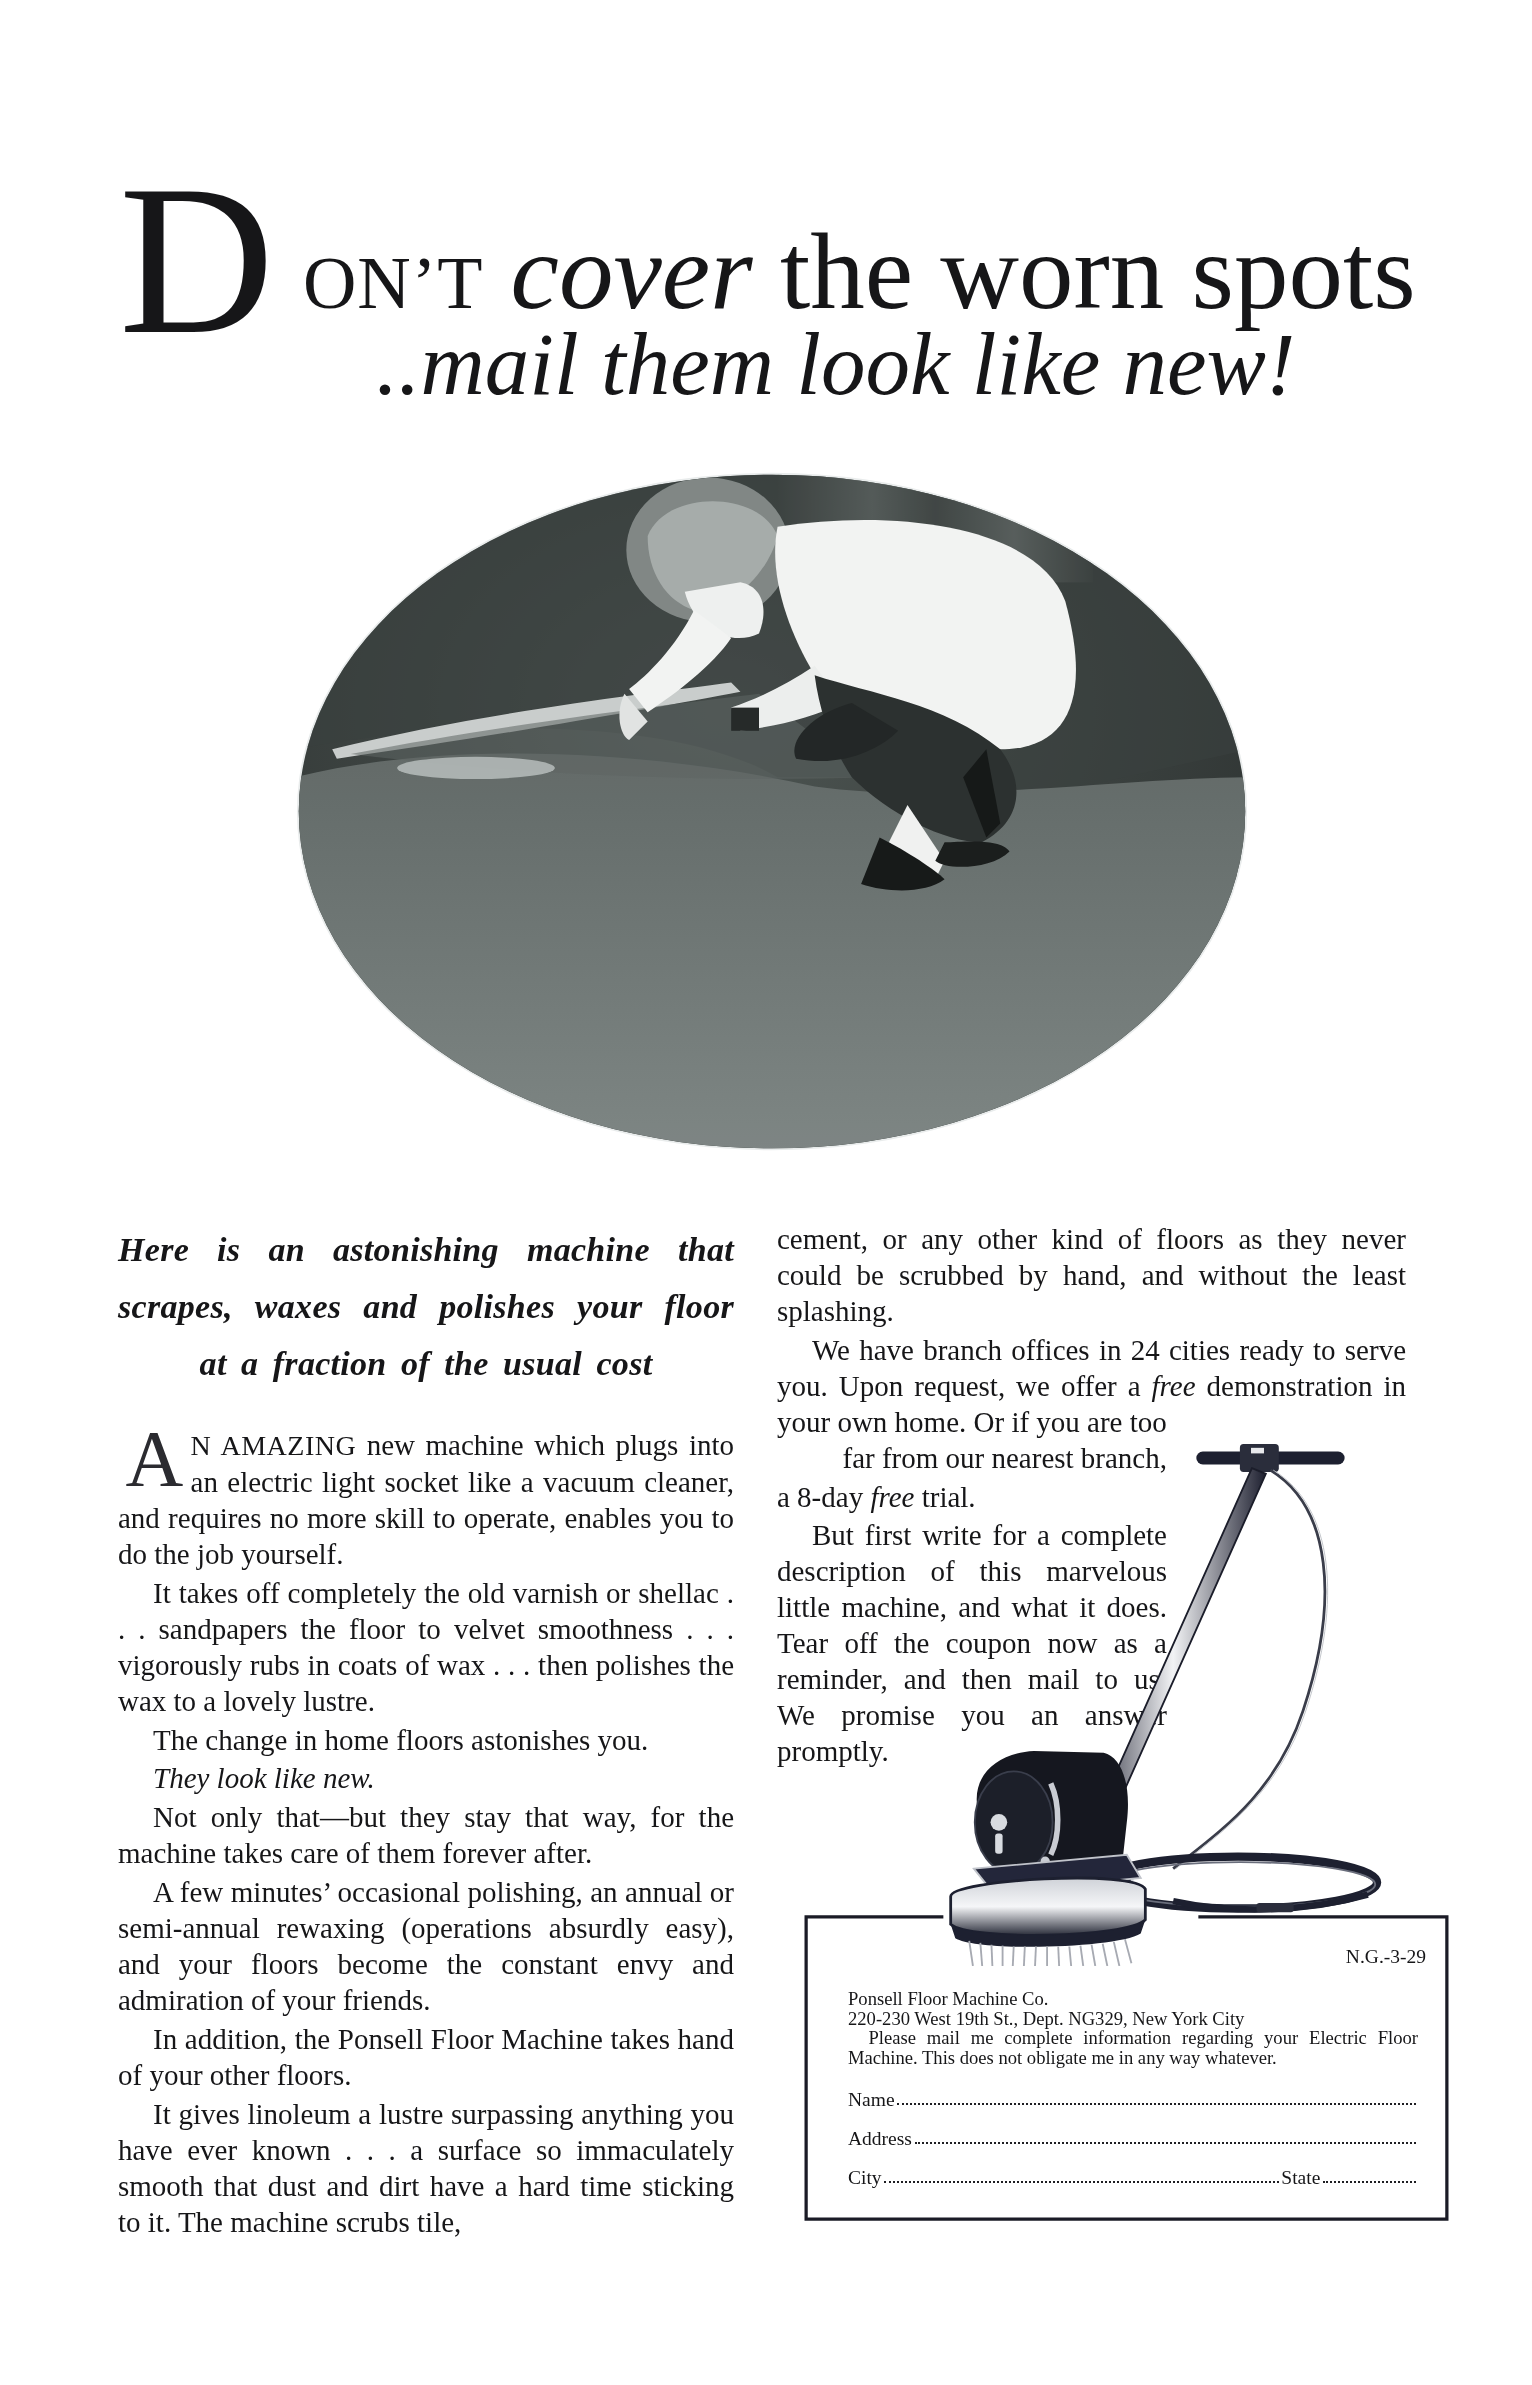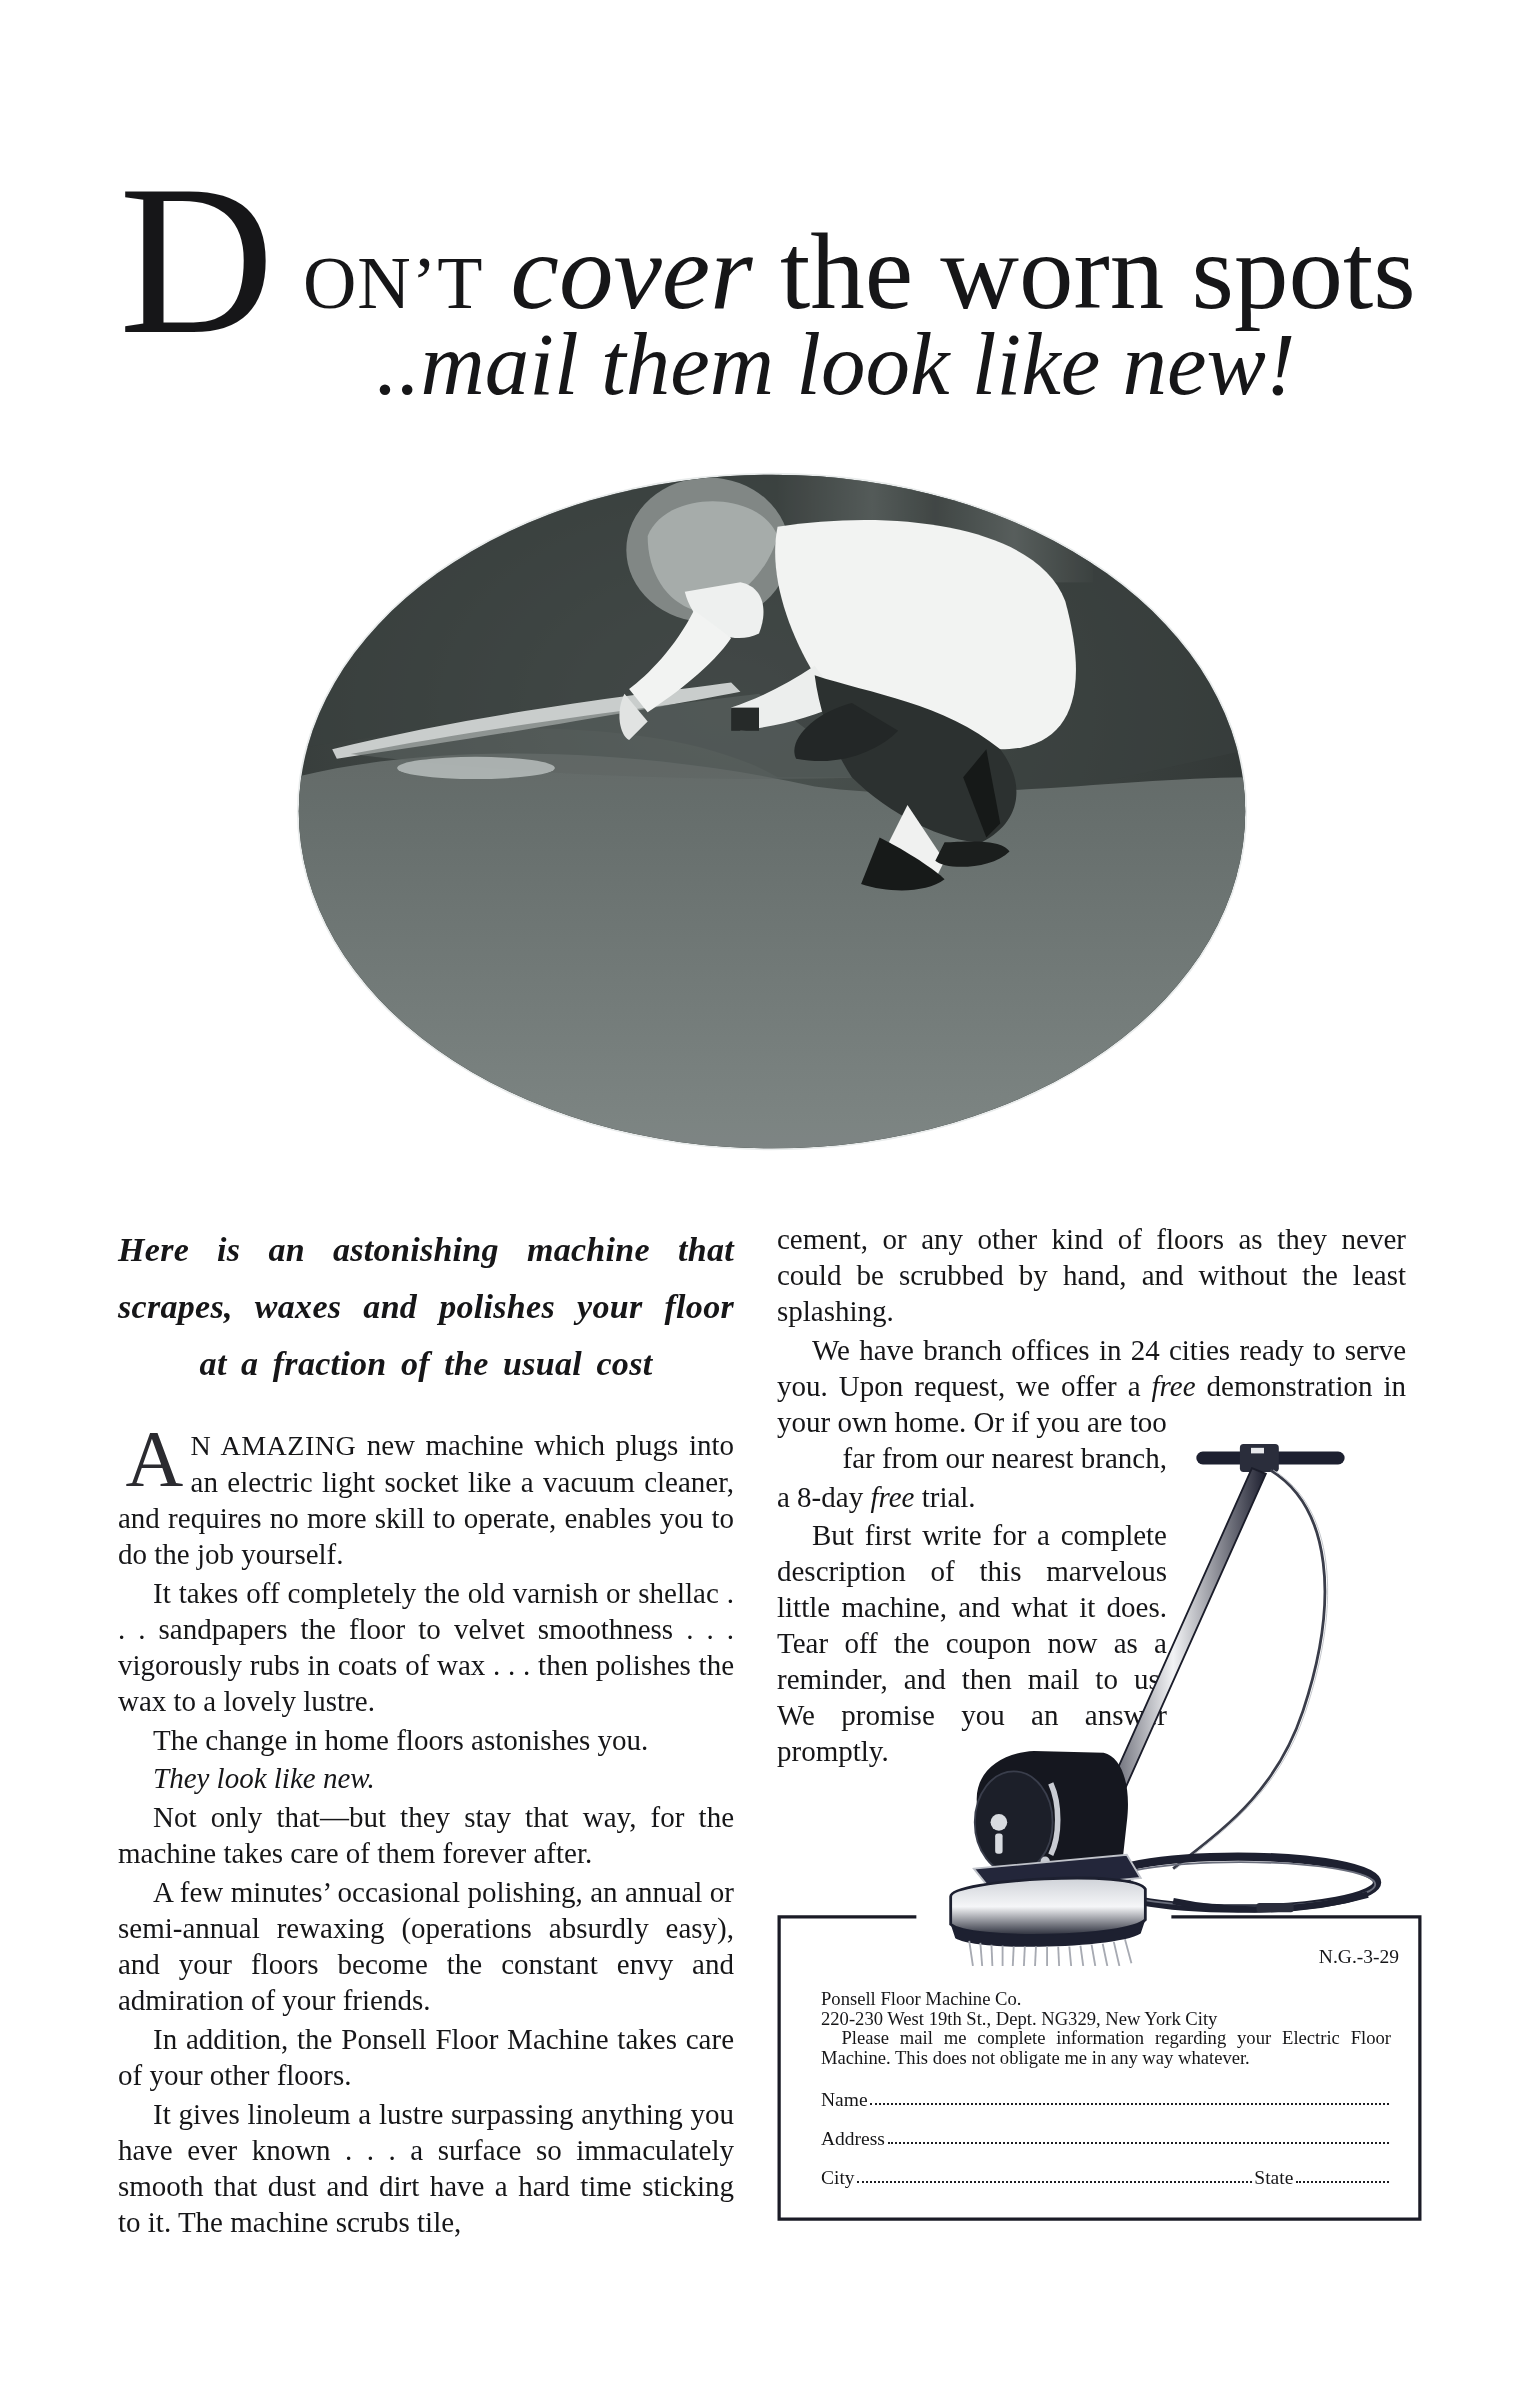--- a/index.html
+++ b/index.html
@@ -34,21 +34,21 @@
     em { font-style: italic; }
 
     
     .narrow { width: 390px; }
     .narrow p { text-align: justify; }
 
     
     #machine { left: 941px; top: 1433px; width: 506px; height: 533px; }
 
     
-    #coupon { left: 777px; top: 1915px; width: 645px; height: 384px; }
+    #coupon { left: 804px; top: 1915px; width: 645px; height: 384px; }
     #coupon-border { position: absolute; left: 0; top: 0; width: 645px; height: 306px; }
     #coupon-code { position: absolute; right: 23px; top: 31px; font-size: 19.5px; }
     #coupon-body { position: absolute; left: 44px; top: 74px; width: 570px; font-size: 18.6px; line-height: 19.5px; }
     #coupon-body .company, #coupon-body .address { display: block; }
     #coupon-body .req { display: block; text-indent: 20.4px; text-align: justify; }
     .field { display: flex; align-items: flex-end; font-size: 19.5px; margin-top: 13px; height: 26px; }
     .field .lbl { white-space: nowrap; }
     .field .dots { flex: 1; border-bottom: 2.8px dotted #1e1e22; margin: 0 1.9px 4.6px 2.8px; height: 0.9px; }
     .field.first { margin-top: 16.7px; }
   </style>
@@ -130,21 +130,21 @@
     <span class="line">Here is an astonishing machine that</span>
     <span class="line">scrapes, waxes and polishes your floor</span>
     <span class="line center">at a fraction of the usual cost</span>
   </div>
   <p class="lead"><span class="dropcap">A</span><span class="caps">N AMAZING</span><span> new machine which plugs into an electric light socket like a vacuum cleaner, and requires no more skill to operate, enables you to do the job yourself.</span></p>
   <p>It takes off completely the old varnish or shellac . . . sandpapers the floor to velvet smoothness . . . vigorously rubs in coats of wax . . . then polishes the wax to a lovely lustre.</p>
   <p>The change in home floors astonishes you.</p>
   <p><em>They look like new.</em></p>
   <p>Not only that—but they stay that way, for the machine takes care of them forever after.</p>
   <p>A few minutes’ occasional polishing, an annual or semi-annual rewaxing (operations absurdly easy), and your floors become the constant envy and admiration of your friends.</p>
-  <p>In addition, the Ponsell Floor Machine takes care of your other floors.</p>
+  <p>In addition, the Ponsell Floor Machine takes hand of your other floors.</p>
   <p>It gives linoleum a lustre surpassing anything you have ever known . . . a surface so immaculately smooth that dust and dirt have a hard time sticking to it.  The machine scrubs tile,</p>
 </div>
 
 <div id="col-right" class="col">
   <p class="noindent">cement, or any other kind of floors as they never could be scrubbed by hand, and without the least splashing.</p>
   <p><span>We have branch offices in 24 cities ready to serve you.  Upon request, we offer a </span><em>free</em><span> demonstration in your own home.  Or if you are too</span></p>
   <div class="narrow">
     <p class="noindent" style="text-align:right;margin-top:-2.8px;">far from our nearest branch,</p>
     <p class="noindent" style="text-align:left;"><span>a 8-day </span><em>free</em><span> trial.</span></p>
     <p style="width:390px;">But first write for a complete description of this marvelous little machine, and what it does.  Tear off the coupon now as a reminder, and then mail to us. We promise you an answer promptly.</p>

